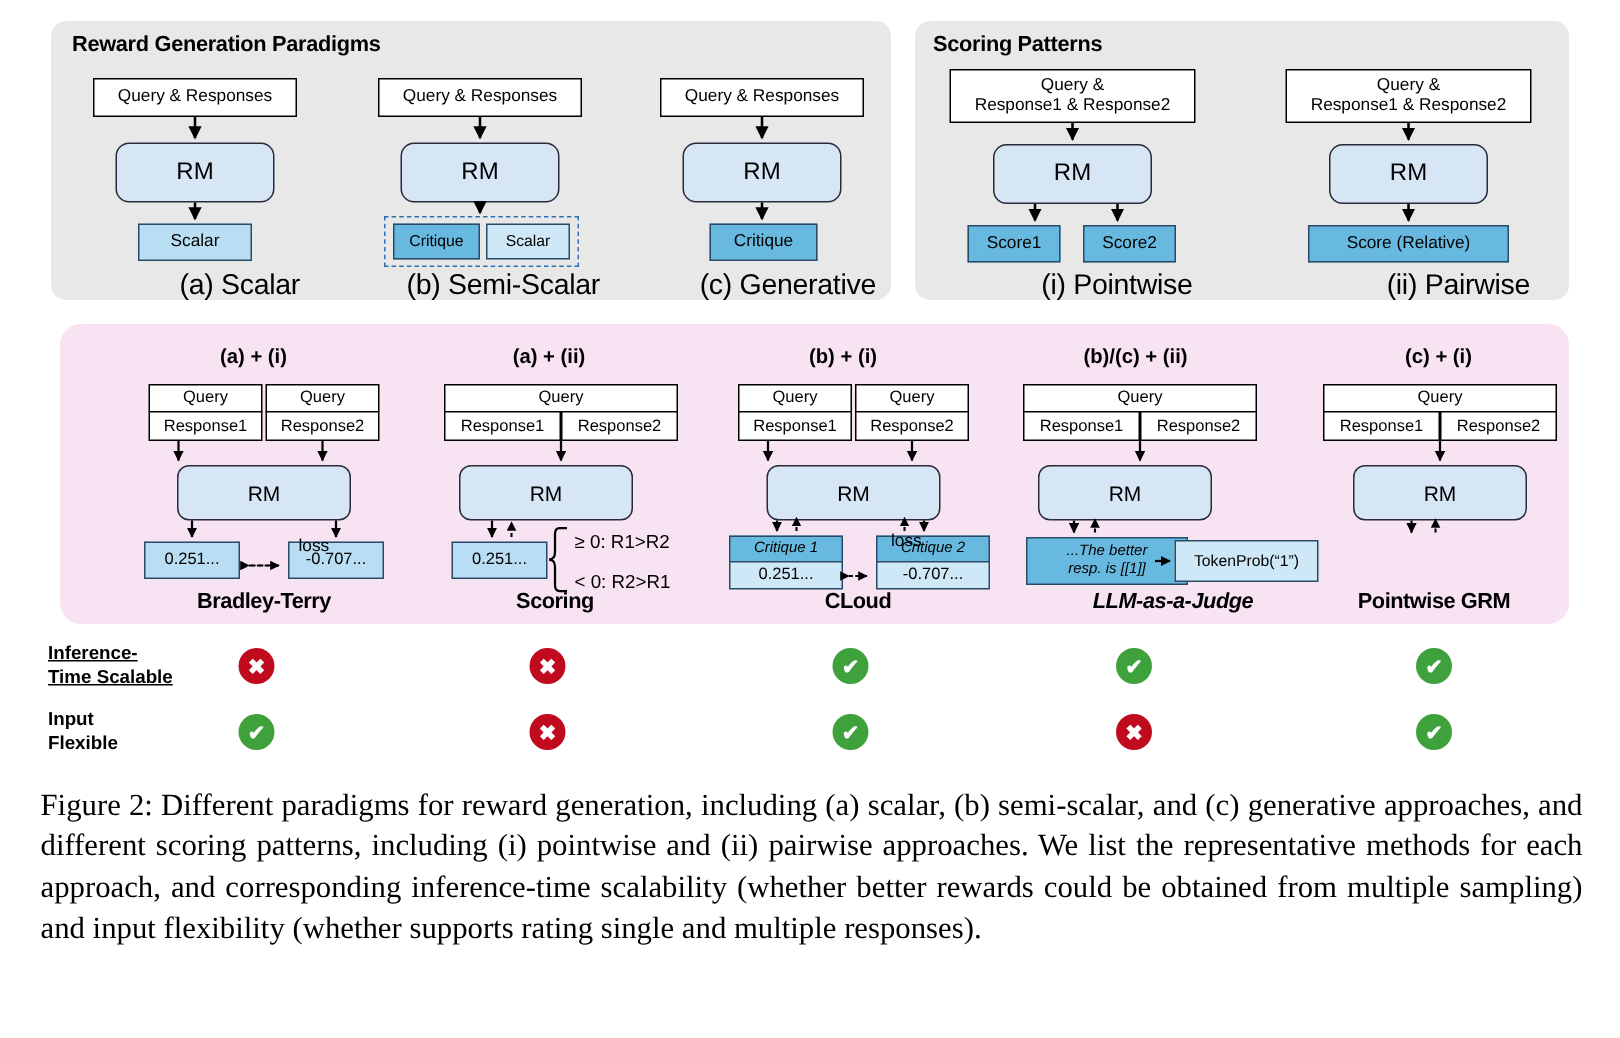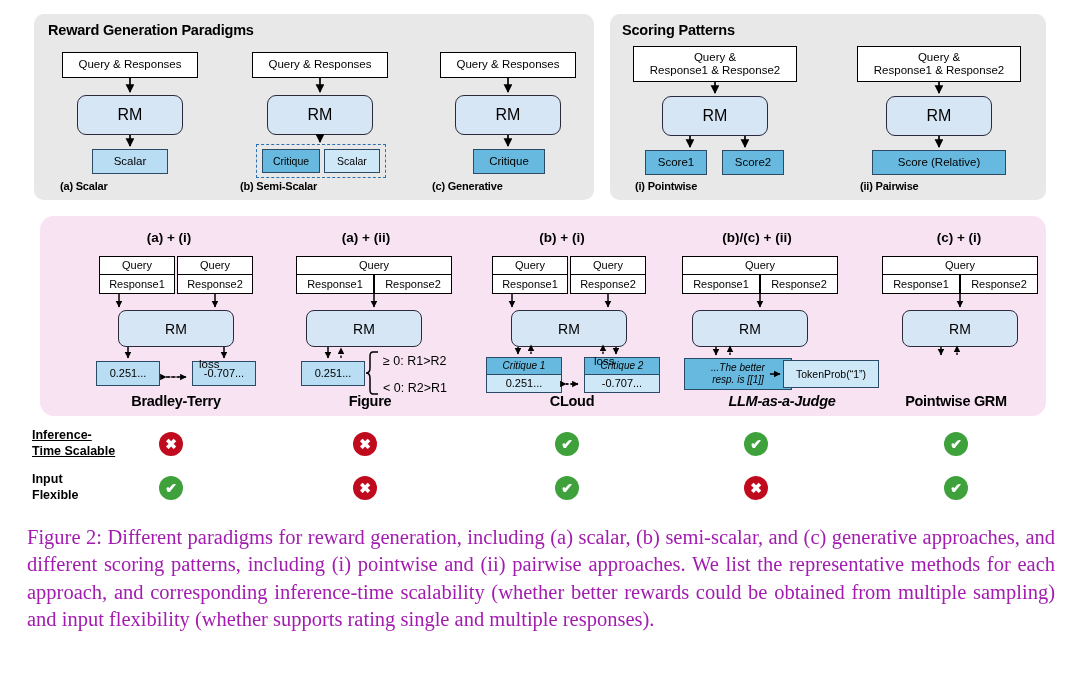--- a/index.html
+++ b/index.html
@@ -35,21 +35,21 @@
   .bluebox{
     position:absolute;background:#7fc3e3;border:1.6px solid #2a4a66;
     display:flex;align-items:center;justify-content:center;
     font-size:11.5px;text-align:center;line-height:1.18;box-sizing:border-box;
   }
   .bluebox.light{background:#b9ddf2;}
   .bluebox.lighter{background:#cfe8f7;}
   .bluebox.mid{background:#68b9e0;}
 
   .caplabel{
-    position:absolute;font-weight:bold;font-size:11px;text-align:left;
+    position:absolute;font-weight:normal;font-size:19px;text-align:right;
     letter-spacing:-0.2px;
   }
   .combo{
     position:absolute;font-weight:bold;font-size:13.5px;text-align:center;
   }
   .methodname{
     position:absolute;font-weight:bold;font-size:14.5px;text-align:center;
     letter-spacing:-0.3px;
   }
   .rowlabel{
@@ -65,21 +65,21 @@
   .mark{position:absolute;border-radius:50%;
         display:flex;align-items:center;justify-content:center;
         color:#fff;font-weight:bold;}
   .mark.no{background:#c00b1f;}
   .mark.yes{background:#3ea13c;}
 
   
   .caption{
     position:absolute;left:27px;top:524px;width:1028px;
     font-family:"Liberation Serif",serif;font-size:20.5px;line-height:1.33;
-    text-align:justify;color:#a21caf;
+    text-align:justify;color:#000000;
   }
   .watermark{
     position:absolute;right:18px;bottom:18px;font-size:27px;color:#ddd;
     opacity:.85;letter-spacing:2px;pointer-events:none;
     font-family:"DejaVu Sans",sans-serif;
   }
   svg.ov{position:absolute;left:0;top:0;width:1080px;height:692px;
          pointer-events:none;overflow:visible;}
 </style>
 </head>
@@ -195,21 +195,21 @@
     <span>Response2</span>
   </div>
   <div class="rm sm" style="left:306px;top:310px;width:116px;height:37px;">
     <span>RM</span>
   </div>
   <div class="bluebox light" style="left:301px;top:361px;width:64px;height:25px;font-size:11px;">
     <span>0.251...</span>
   </div>
   <div class="brlbl" style="left:383px;top:354px;">≥ 0: R1&gt;R2</div>
   <div class="brlbl" style="left:383px;top:381px;">&lt; 0: R2&gt;R1</div>
-  <div class="methodname" style="left:285px;top:393px;width:170px;">Figure</div>
+  <div class="methodname" style="left:285px;top:393px;width:170px;">Scoring</div>
 
   <div class="combo" style="left:487px;top:230px;width:150px;">(b) + (i)</div>
   <div class="wbox" style="left:492px;top:256px;width:76px;height:19px;font-size:11px;">
     <span>Query</span>
   </div>
   <div class="wbox" style="left:492px;top:274px;width:76px;height:20px;font-size:11px;">
     <span>Response1</span>
   </div>
   <div class="wbox" style="left:570px;top:256px;width:76px;height:19px;font-size:11px;">
     <span>Query</span>

